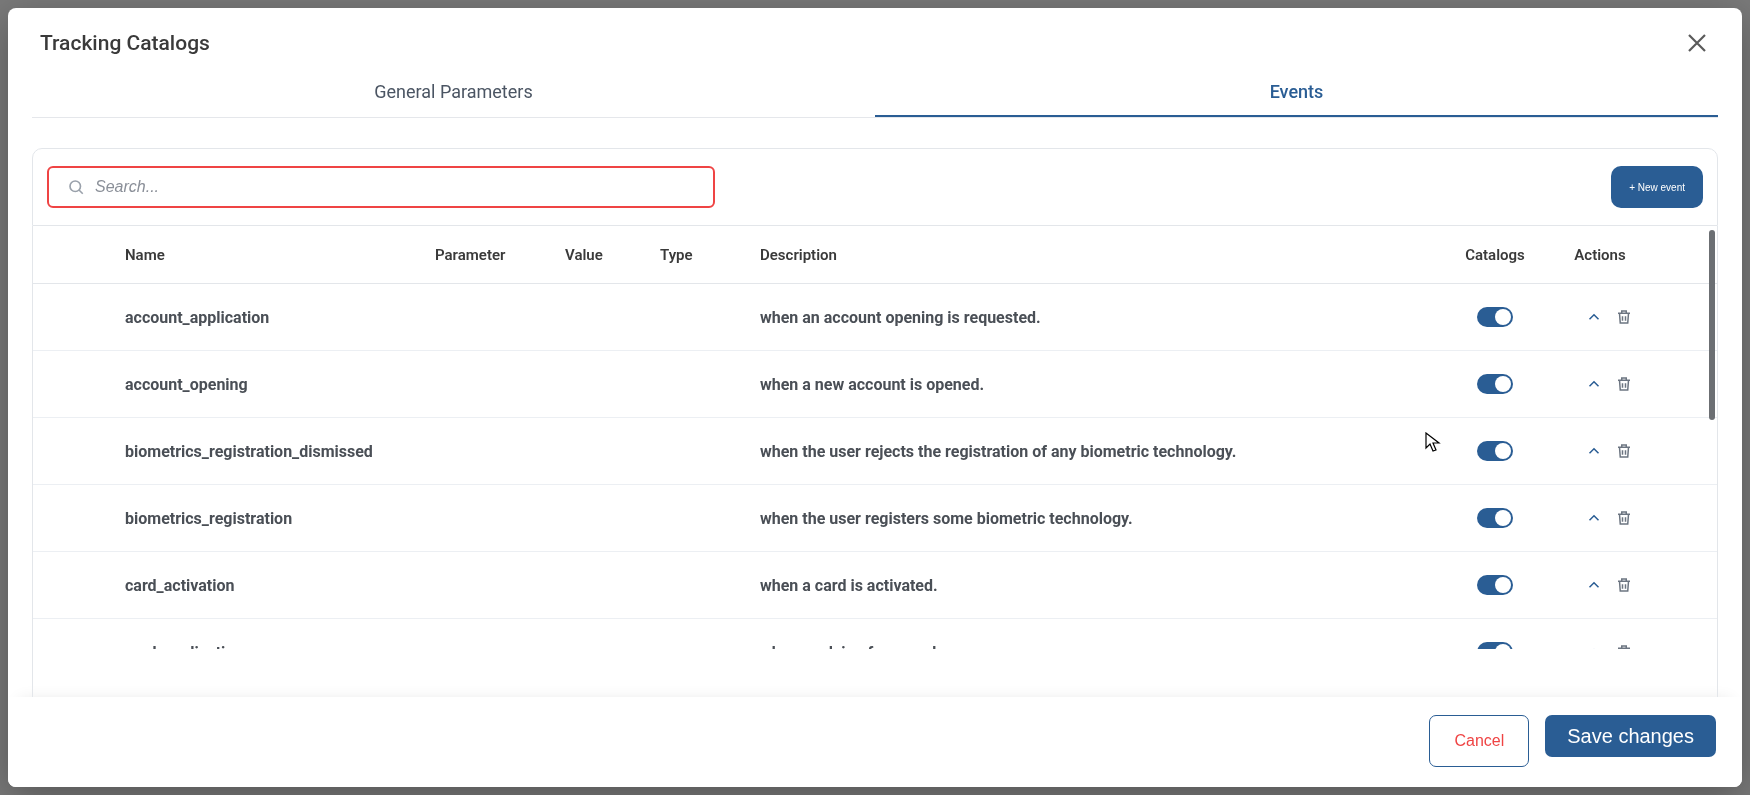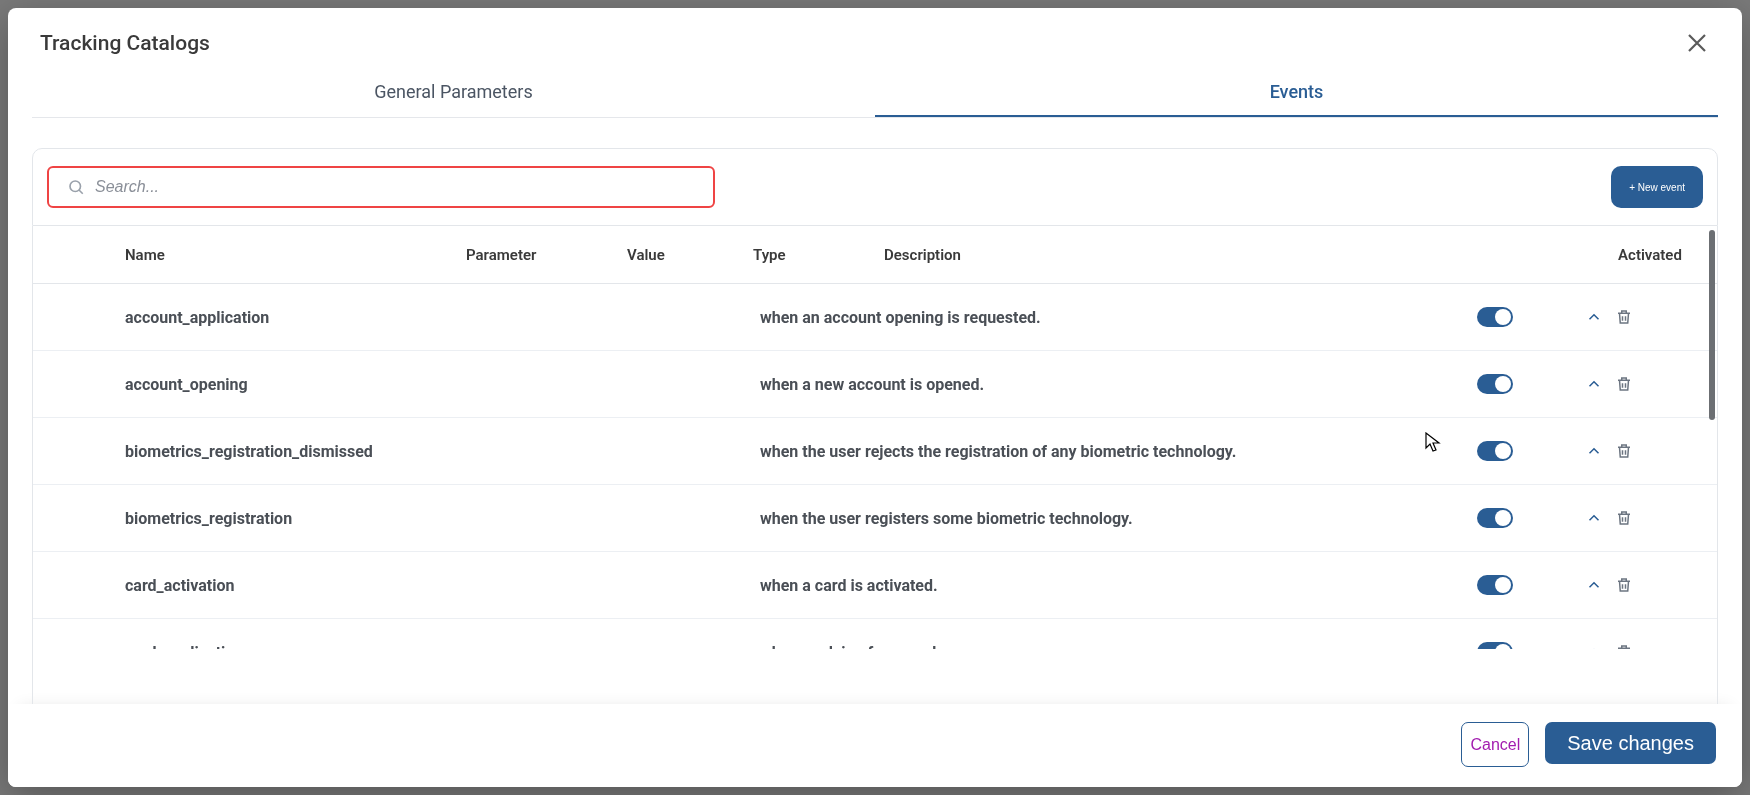--- a/index.html
+++ b/index.html
@@ -114,21 +114,20 @@
     align-items: center;
     padding-left: 92px;
     padding-right: 8px;
   }
   .thead {
     height: 58px;
     border-bottom: 1px solid #e3e6ea;
     font-size: 15px;
     font-weight: 600;
     color: #3a3a3a;
-    gap: 31px;
   }
   .thead .col-activated, .thead .col-actions { text-align: center; }
 
   .tbody { overflow-y: auto; height: 365px; font-weight: bold; }
   .trow {
     height: 67px;
     border-bottom: 1px solid #eceff3;
     font-size: 16px;
     color: #4a4f56;
   }
@@ -164,22 +163,22 @@
 
   .footer {
     display:flex;
     justify-content:flex-end;
     gap:16px;
     padding: 18px 26px 20px;
     background:#fff;
     box-shadow: 0 -8px 16px -12px rgba(0,0,0,0.12);
   }
   .btn-cancel {
-    height:45px; padding:0 8px;
-    background:#fff; color:#a21caf;
+    height:52px; padding:0 24px;
+    background:#fff; color:#ef4444;
     border:1.5px solid #2a5d94; border-radius:7px;
     font-size:16px; font-weight:500; cursor:pointer;
   }
   .btn-save {
     height:42px; padding:0 22px;
     background:#2a5d94; color:#fff;
     border:none; border-radius:7px;
     font-size:20px; font-weight:500; cursor:pointer;
   }
 
@@ -222,21 +221,21 @@
     </div>
   </div>
 
   <div class="table-wrap">
     <div class="thead">
       <div>Name</div>
       <div>Parameter</div>
       <div>Value</div>
       <div>Type</div>
       <div>Description</div>
-      <div class="col-activated">Activated</div>
+      <div class="col-activated">Catalogs</div>
       <div class="col-actions">Actions</div>
     </div>
 
     <div class="tbody">
 
       <div class="trow">
         <div class="cell-name">account_application</div>
         <div></div>
         <div></div>
         <div></div>

